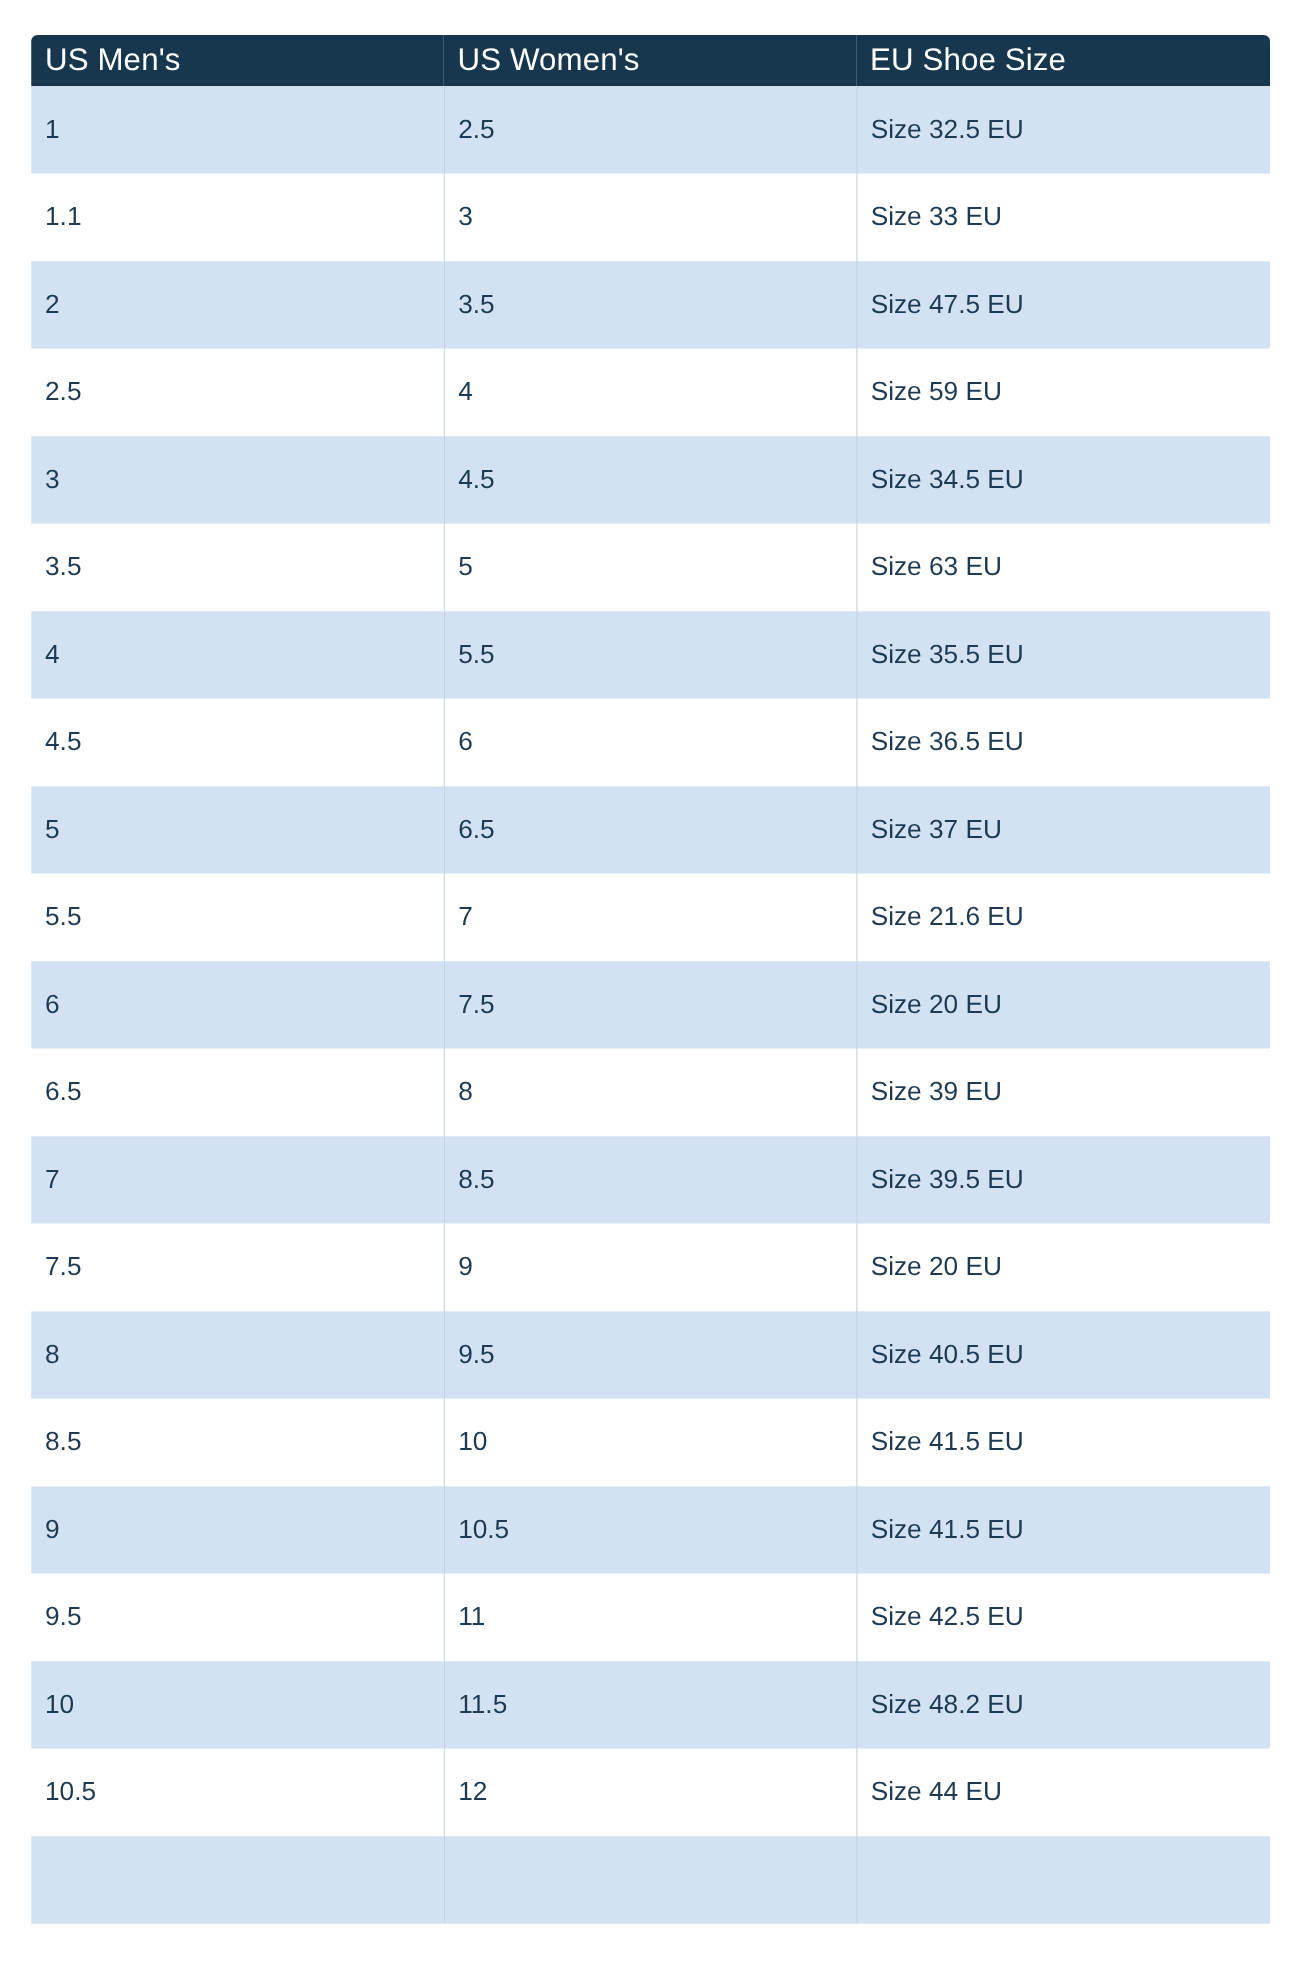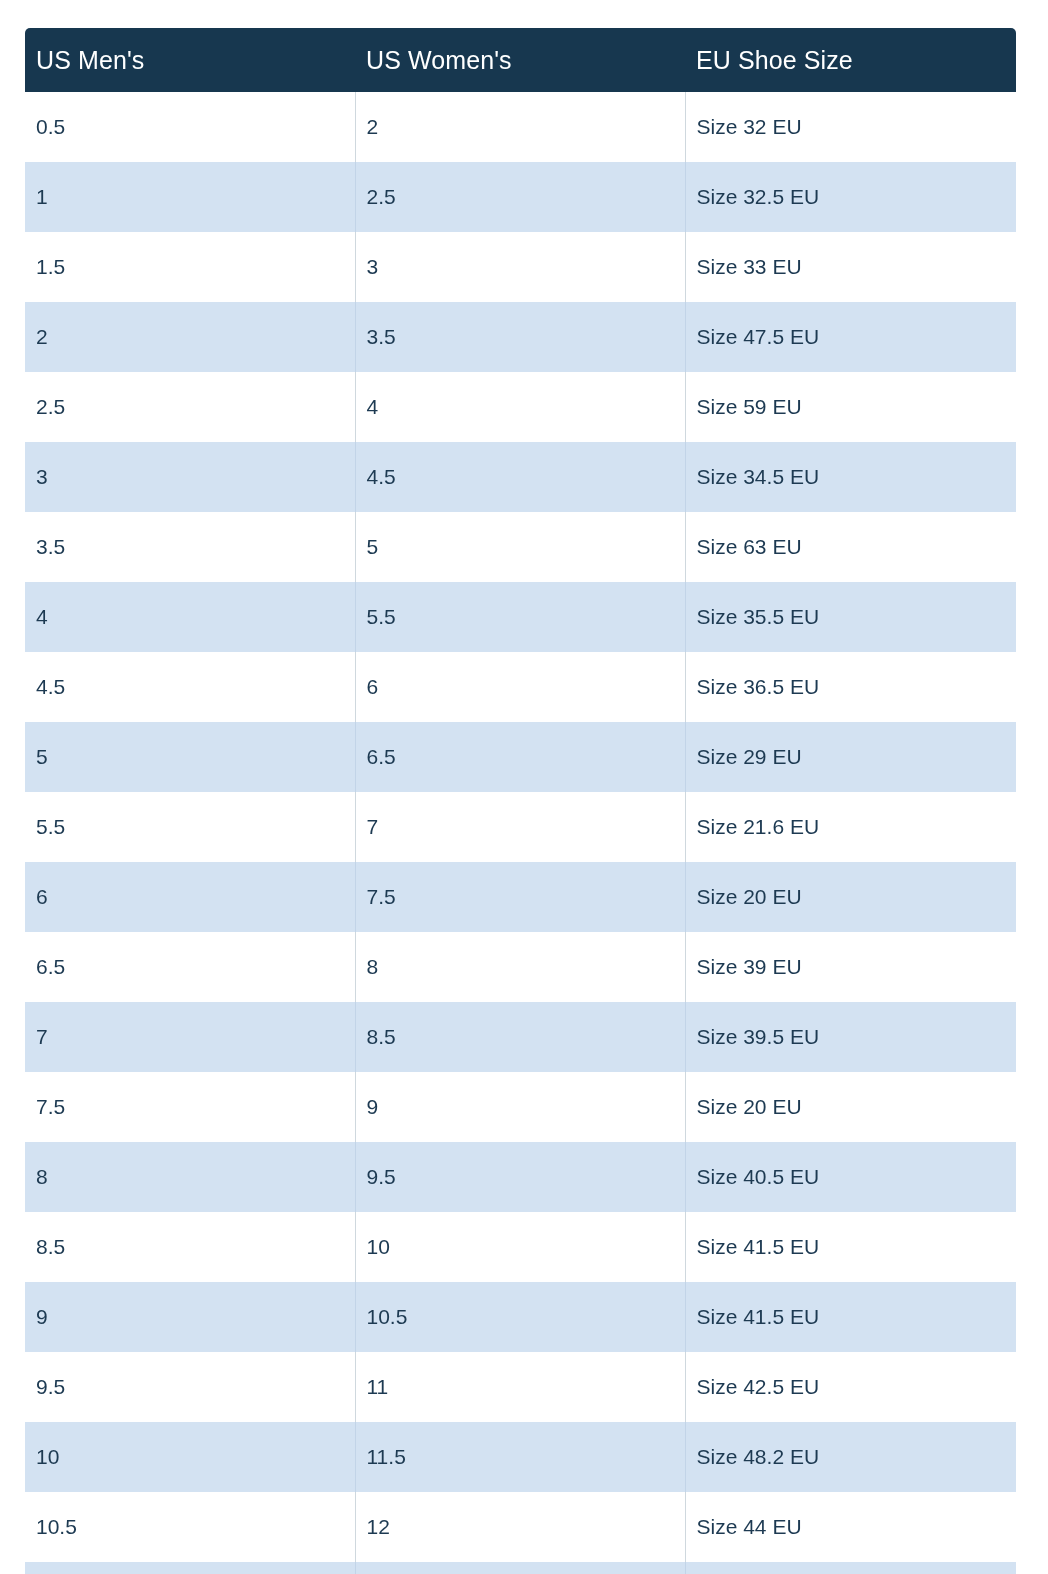--- a/index.html
+++ b/index.html
@@ -31,21 +31,21 @@
   .table col.c-men   { width: 330px; }
   .table col.c-women { width: 330px; }
   .table col.c-eu    { width: 331px; }
 
   thead th {
     background: #17374f;
     color: #ffffff;
     font-size: 25px;
     font-weight: 400;
     text-align: left;
-    height: 64px;
+    height: 41px;
     padding: 0 0 0 11px;
     vertical-align: middle;
     letter-spacing: 0.1px;
     box-sizing: border-box;
   }
   thead th.first { border-top-left-radius: 5px; }
   thead th.last  { border-top-right-radius: 5px; }
 
   tbody td {
     height: 70px;
@@ -77,32 +77,27 @@
       <col class="c-eu">
     </colgroup>
     <thead>
       <tr>
         <th class="first">US Men's</th>
         <th>US Women's</th>
         <th class="last">EU Shoe Size</th>
       </tr>
     </thead>
     <tbody id="table-body">
-        <tr>
-          <td>0.5</td>
-          <td>2</td>
-          <td class="col-eu">Size 32 EU</td>
-        </tr>
         <tr class="band">
           <td>1</td>
           <td>2.5</td>
           <td class="col-eu">Size 32.5 EU</td>
         </tr>
         <tr>
-          <td>1.5</td>
+          <td>1.1</td>
           <td>3</td>
           <td class="col-eu">Size 33 EU</td>
         </tr>
         <tr class="band">
           <td>2</td>
           <td>3.5</td>
           <td class="col-eu">Size 47.5 EU</td>
         </tr>
         <tr>
           <td>2.5</td>
@@ -125,21 +120,21 @@
           <td class="col-eu">Size 35.5 EU</td>
         </tr>
         <tr>
           <td>4.5</td>
           <td>6</td>
           <td class="col-eu">Size 36.5 EU</td>
         </tr>
         <tr class="band">
           <td>5</td>
           <td>6.5</td>
-          <td class="col-eu">Size 29 EU</td>
+          <td class="col-eu">Size 37 EU</td>
         </tr>
         <tr>
           <td>5.5</td>
           <td>7</td>
           <td class="col-eu">Size 21.6 EU</td>
         </tr>
         <tr class="band">
           <td>6</td>
           <td>7.5</td>
           <td class="col-eu">Size 20 EU</td>

